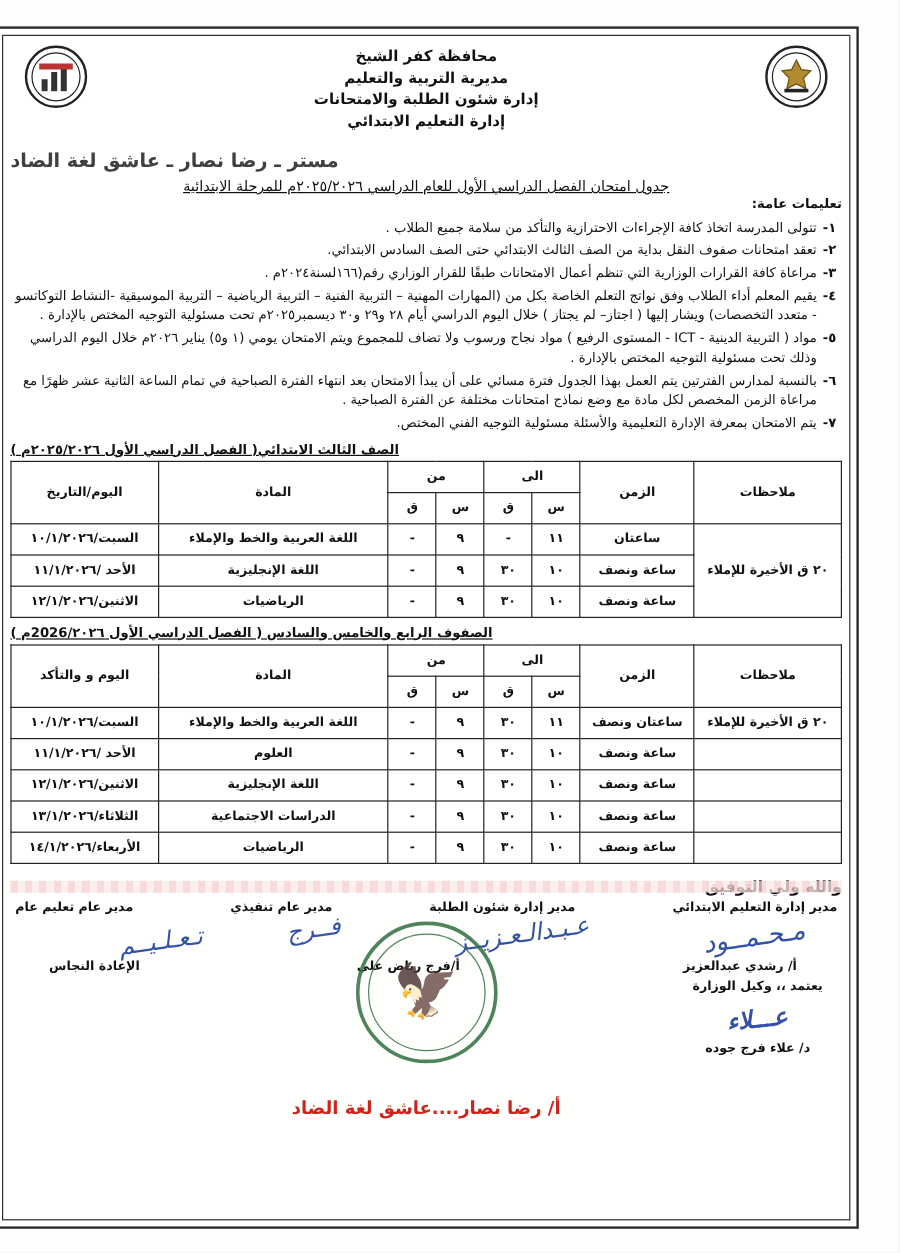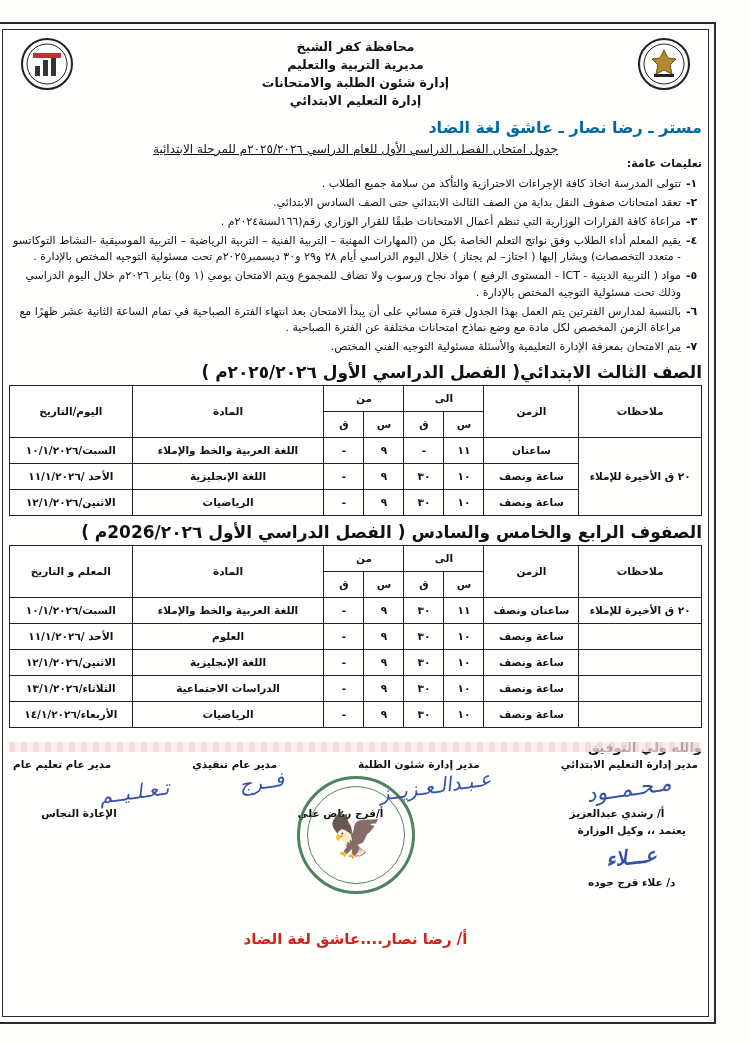--- a/index.html
+++ b/index.html
@@ -46,25 +46,25 @@
   }
   .hdr .lines div{letter-spacing:.5px;}
   .logo{
     position:absolute;top:2px;
     width:56px;height:56px;
   }
   .logo.right{right:10px;}
   .logo.left{left:10px;}
   .logo svg{display:block;}
   .redline{
-    text-align:right;
-    color:#0369a1;
+    text-align:left;
+    color:#404040;
     font-weight:bold;
     font-size:16px;
-    margin-top:6px;
+    margin-top:12px;
     letter-spacing:1px;
   }
   .title-main{
     text-align:center;
     font-size:12px;
     font-weight:normal;
     margin-top:5px;
     color:#111;
     text-decoration:underline;
   }
@@ -90,24 +90,25 @@
   }
   .instr li .num{
     flex:0 0 auto;
     font-weight:bold;
     min-width:16px;
     text-align:left;
   }
   .instr li .txt{flex:1 1 auto;}
   
   .sec-title{
-    text-align:right;
-    font-size:17px;
+    text-align:left;
+    font-size:11px;
     font-weight:bold;
     margin:6px 0 3px 0;
+    text-decoration:underline;
     color:#111;
   }
   
   table.exam{
     width:100%;
     border-collapse:collapse;
     font-size:10.5px;
     color:#111;
     table-layout:fixed;
   }
@@ -193,21 +194,21 @@
     font-style:italic;
     opacity:.9;
     transform:rotate(-8deg);
     white-space:nowrap;
   }
   .redfoot{
     text-align:center;
     color:#d0231a;
     font-weight:bold;
     font-size:15px;
-    margin-top:10px;
+    margin-top:2px;
   }
   .pink-band{
     position:absolute;
     left:0;right:0;
     height:10px;
     background:repeating-linear-gradient(90deg,#f3cfcf 0 6px,#fbeaea 6px 12px);
     opacity:.75;
   }
 </style>
 </head>
@@ -334,21 +335,21 @@
 
       <div class="sec-title">الصفوف الرابع والخامس والسادس ( الفصل الدراسي الأول 2026/٢٠٢٦م )</div>
       <table class="exam">
         <thead>
           <tr>
             <th class="c-notes" rowspan="2">ملاحظات</th>
             <th class="c-dur" rowspan="2">الزمن</th>
             <th colspan="2">الى</th>
             <th colspan="2">من</th>
             <th class="c-sub" rowspan="2">المادة</th>
-            <th class="c-day" rowspan="2">المعلم و التاريخ</th>
+            <th class="c-day" rowspan="2">اليوم و والتأكد</th>
           </tr>
           <tr>
             <th class="c-hh">س</th>
             <th class="c-mm">ق</th>
             <th class="c-hh">س</th>
             <th class="c-mm">ق</th>
           </tr>
         </thead>
         <tbody>
           <tr>

